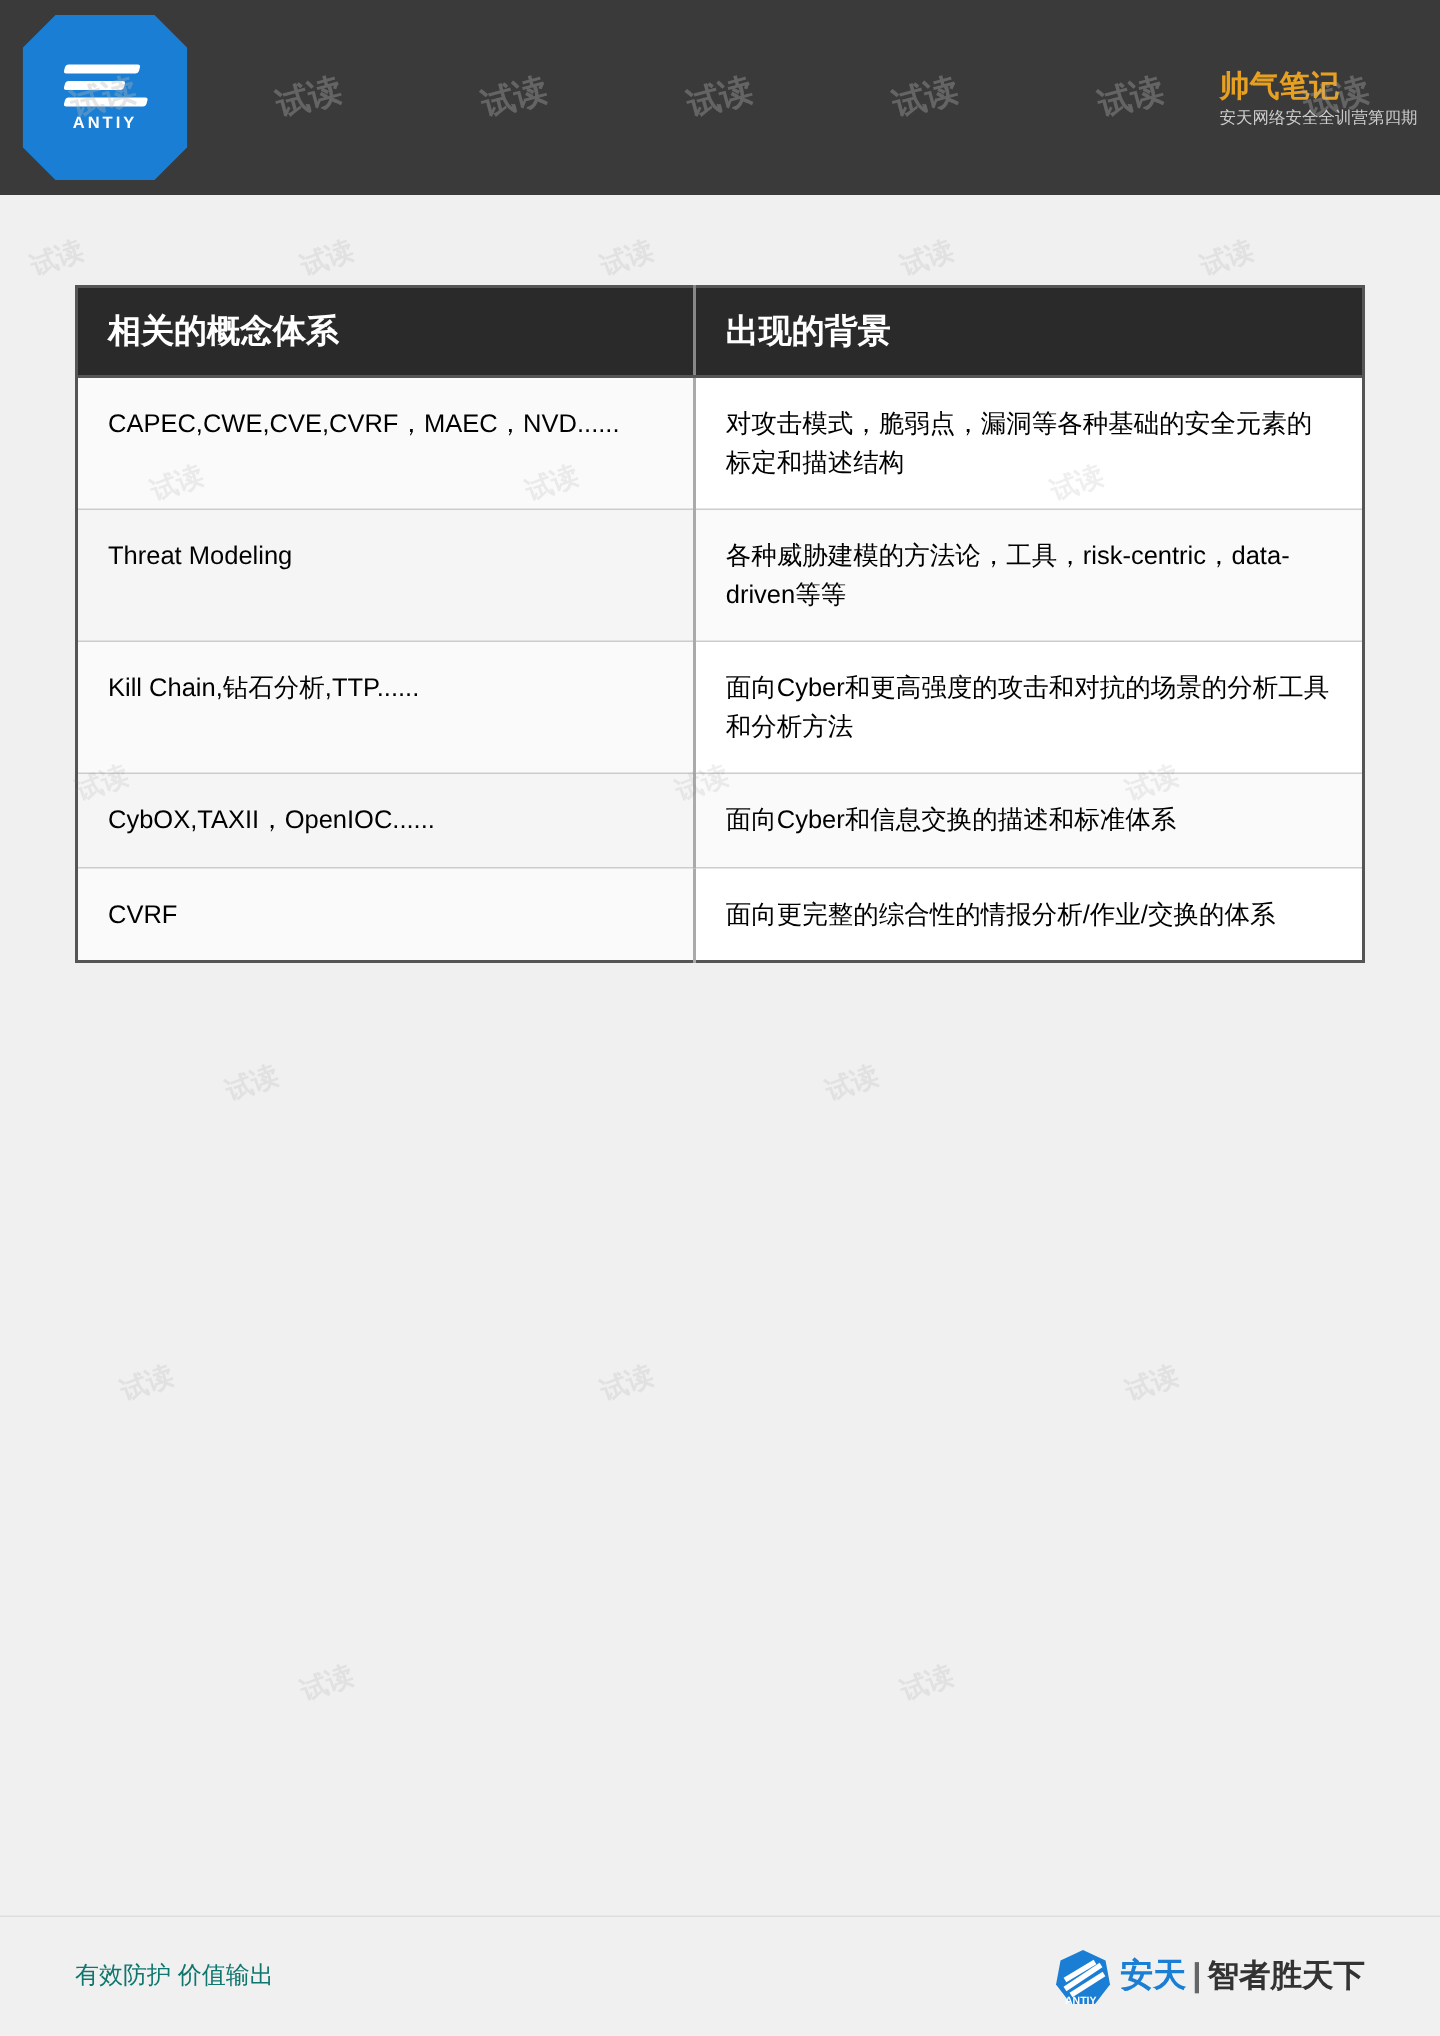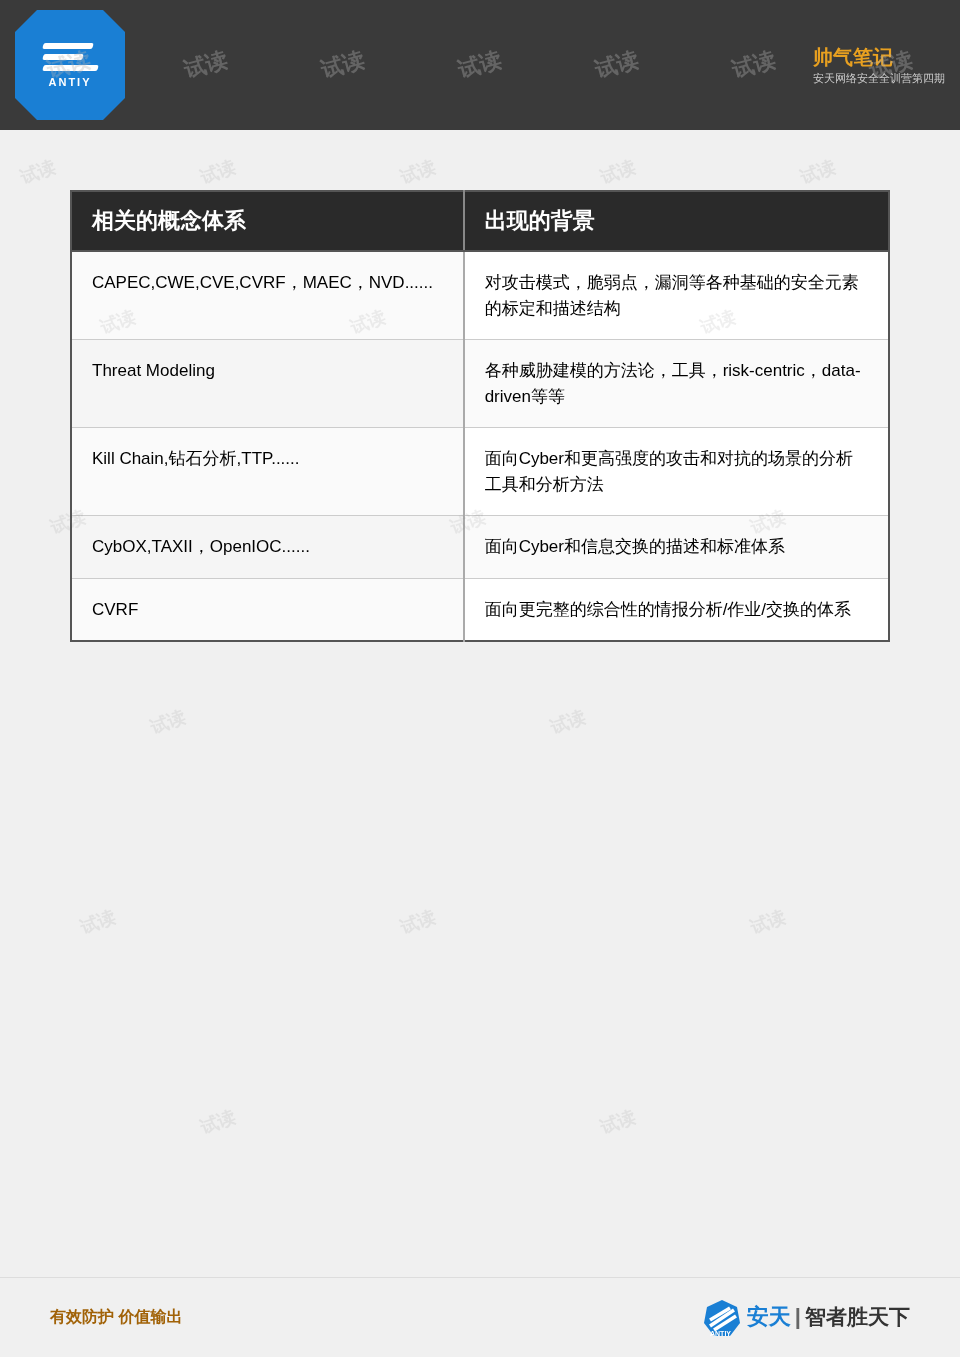--- a/index.html
+++ b/index.html
@@ -96,21 +96,21 @@
 
     .header-right-logo .brand-sub {
       color: #cccccc;
       font-size: 11px;
     }
 
     
     .main-content {
       position: relative;
       z-index: 2;
-      padding: 40px 70px;
+      padding: 40px 50px;
       margin-top: 0;
     }
 
     
     .concept-table {
       width: 100%;
       border-collapse: collapse;
       margin-top: 20px;
       background: white;
       border: 2px solid #555;
@@ -177,22 +177,22 @@
       background: #f0f0f0;
       display: flex;
       align-items: center;
       justify-content: space-between;
       padding: 0 50px;
       border-top: 1px solid #ddd;
     }
 
     .footer-left {
       font-size: 16px;
-      color: #a16207;
-      font-weight: bold;
+      color: #0f766e;
+      font-weight: normal;
     }
 
     .footer-right {
       display: flex;
       align-items: center;
       gap: 5px;
     }
 
     .footer-logo-icon {
       display: flex;

